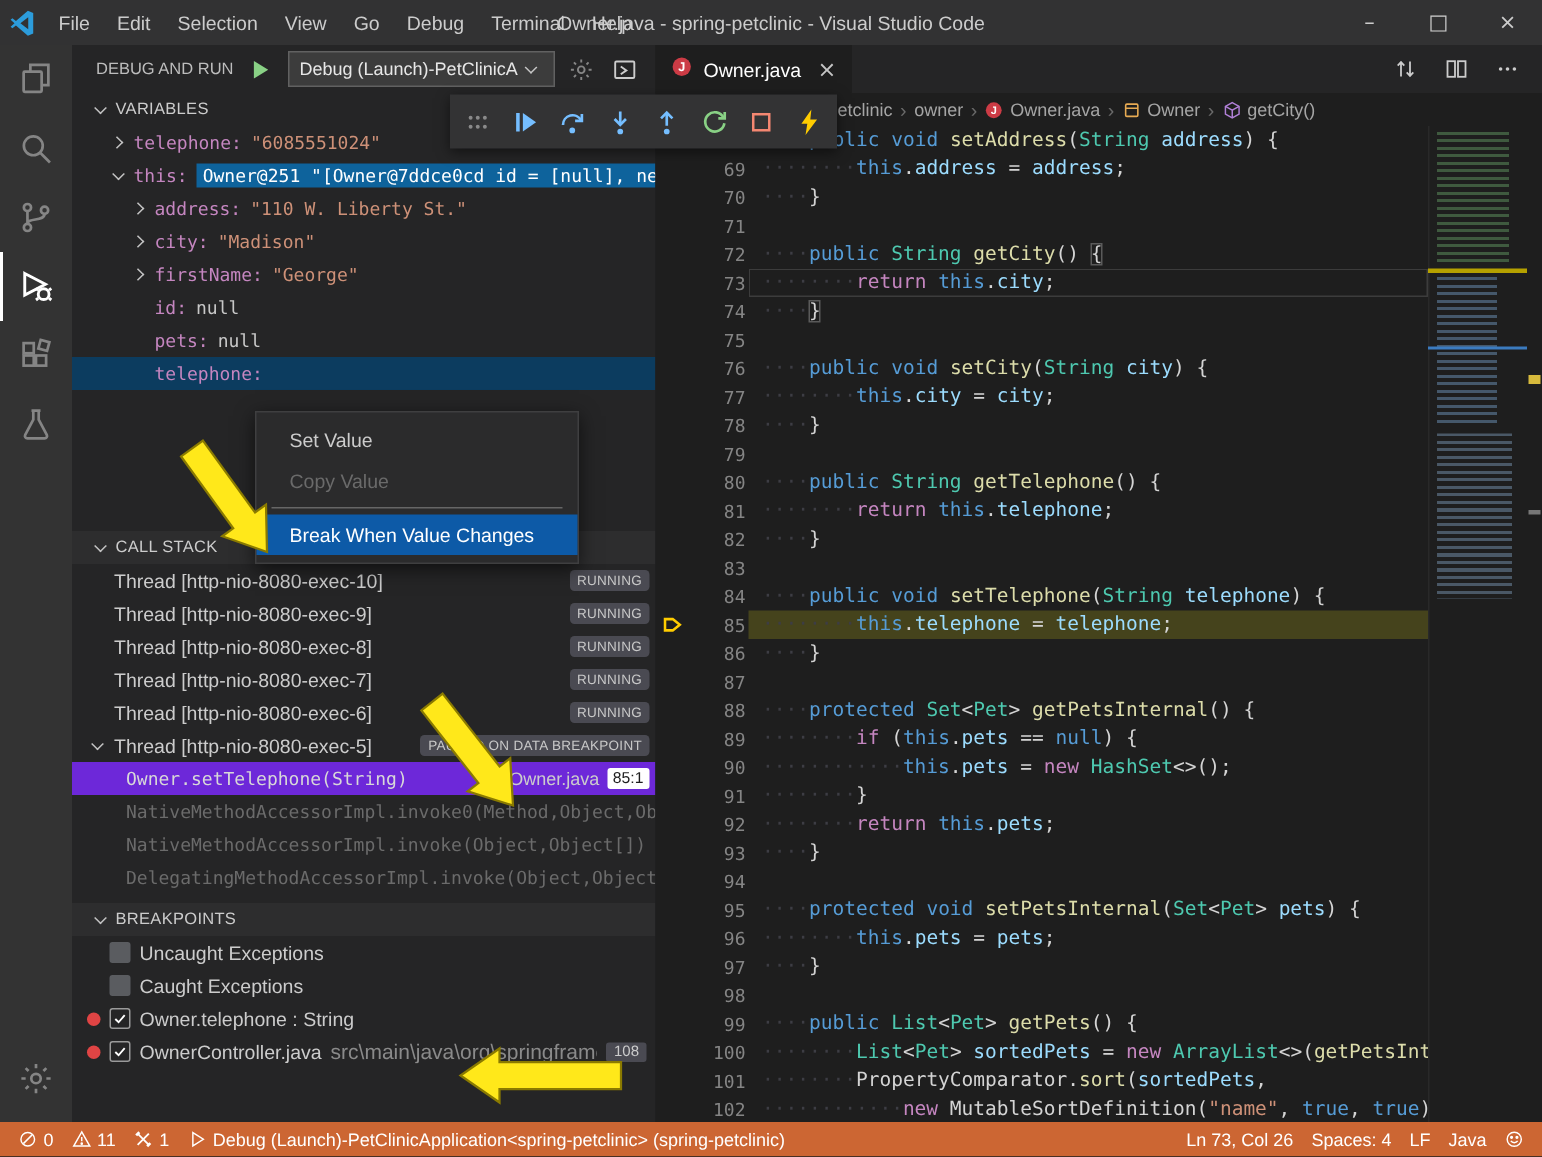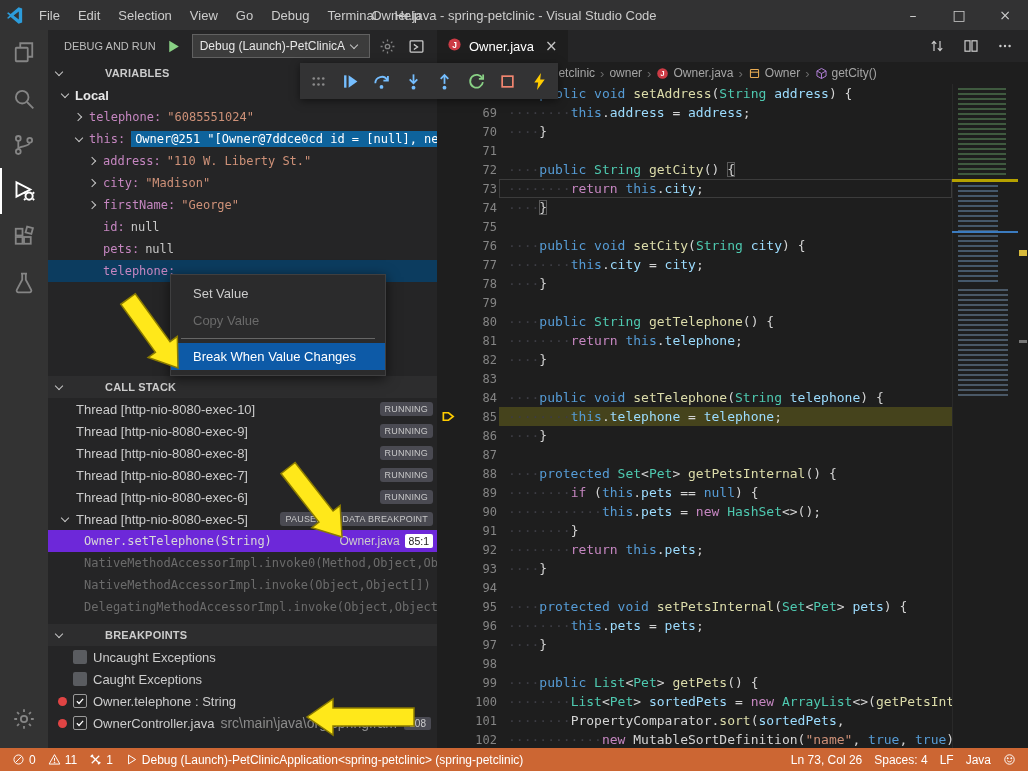--- a/index.html
+++ b/index.html
@@ -26,21 +26,21 @@
 
   
   .sidebar { width:389px; background:#252526; flex:none; display:flex; flex-direction:column; overflow:hidden; }
   .sidebar-header { height:32px; flex:none; display:flex; align-items:center; padding:0 8px 0 16px; gap:7px; }
   .sh-title { font-size:11px; color:#bdbdbd; white-space:nowrap; }
   .cfg-select { height:24px; width:178px; border:1px solid #616161; background:#3c3c3c; display:flex; align-items:center; padding:0 5px 0 7px; font-size:12px; color:#e7e7e7; overflow:hidden; white-space:nowrap; }
   .cfg-select .chev { margin-left:auto; }
   .hdr-icon { width:22px; height:22px; display:flex; align-items:center; justify-content:center; }
   .hdr-icon svg { width:17px; height:17px; }
 
-  .section-header { height:22px; flex:none; display:flex; align-items:center; padding-left:6px; font-size:11px; font-weight:bold; color:#cccccc; background:#2d2d2e; letter-spacing:.2px;gap:36px; }
+  .section-header { height:22px; flex:none; display:flex; align-items:center; padding-left:14px; font-size:11px; font-weight:normal; color:#cccccc; background:#2d2d2e; letter-spacing:.2px; }
   .section-header.first { background:transparent; }
   .spacer94 { height:94px; flex:none; }
   .spacer6  { height:6px;  flex:none; }
 
   .vars-body, .cs-body, .bp-body { flex:none; font-size:13px; }
   .vars-body { font-family:"DejaVu Sans Mono",monospace; font-size:12px; }
   .var-row { height:22px; display:flex; align-items:center; white-space:nowrap; overflow:hidden; }
   .var-row.selrow { background:#0c3c5f; }
   .var-name { color:#c586c0; margin-right:6px; }
   .var-name.scope { color:#e8e8e8; font-weight:bold; font-family:"Liberation Sans",sans-serif; font-size:13px; }
@@ -240,24 +240,20 @@
             <path d="M5.5,6 L9,8.4 L5.5,10.8"></path>
           </svg>
         </span>
     </div>
 
     <div class="section-header first">
       <span class="chev down"></span>
       <span>VARIABLES</span>
     </div>
     <div class="vars-body" id="vars-body">
-        <div class="var-row" style="padding-left:12px">
-          <span class="chev down"></span>
-          <span class="var-name scope">Local</span>
-        </div>
         <div class="var-row" style="padding-left:26px">
           <span class="chev"></span>
           <span class="var-name">telephone:</span>
           <span class="var-val str">"6085551024"</span>
         </div>
         <div class="var-row" style="padding-left:26px">
           <span class="chev down"></span>
           <span class="var-name">this:</span>
           <span class="var-val objsel">Owner@251 "[Owner@7ddce0cd id = [null], ne…</span>
         </div>

